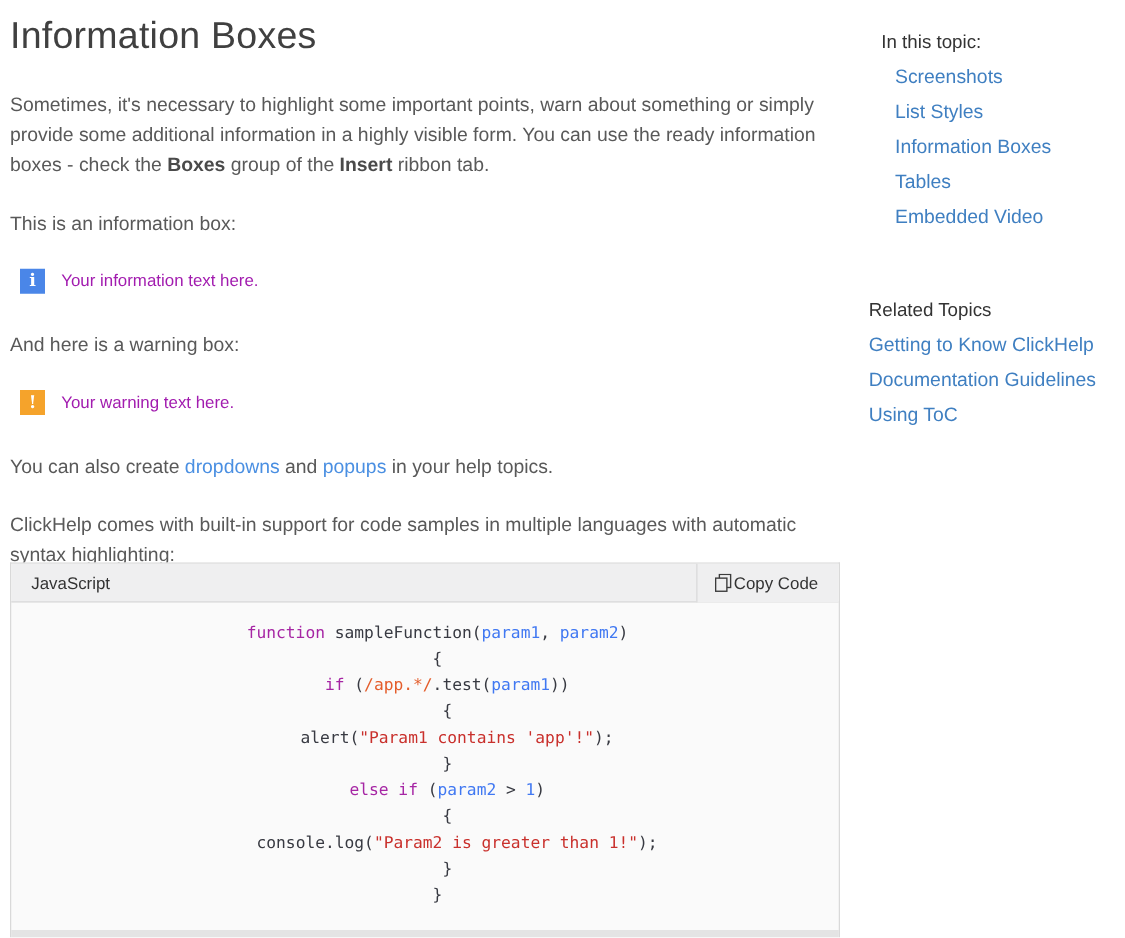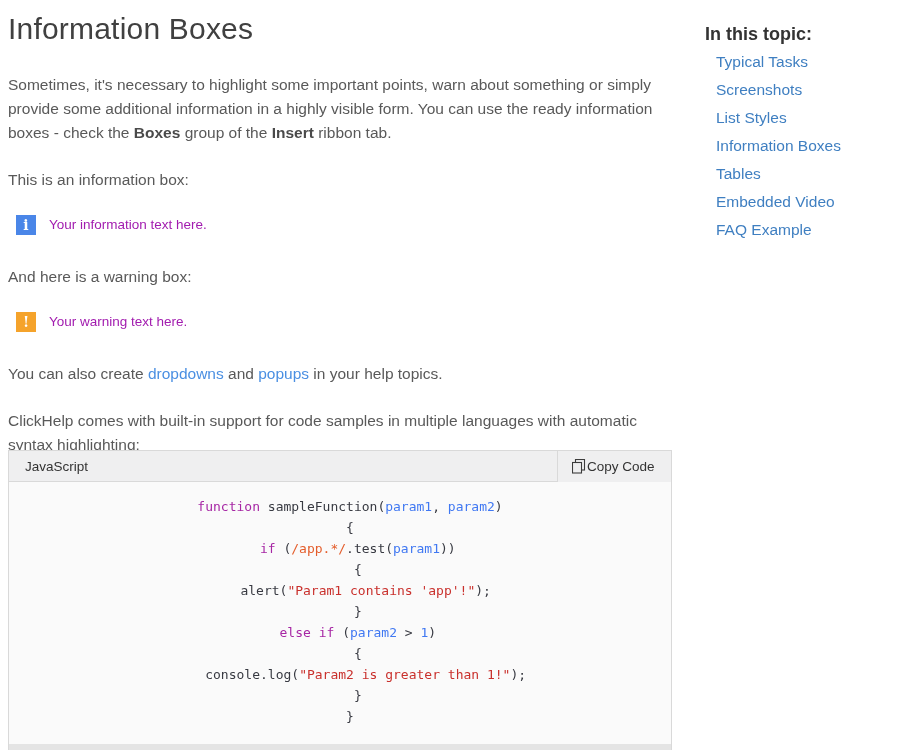--- a/index.html
+++ b/index.html
@@ -125,22 +125,22 @@
     background: #e4e4e4;
   }
 
   
   .sidebar {
     position: absolute;
     left: 695px; top: 20px;
     width: 200px;
   }
   .sidebar-heading {
-    font-size: 18px;
-    font-weight: 700;
+    font-size: 15px;
+    font-weight: 400;
     color: #333333;
     line-height: 28px;
   }
   .itt-heading { margin-left: 10px; }
   .sidebar ul { list-style: none; }
   .sidebar ul.topic-links { margin-left: 21px; }
   .sidebar ul li { line-height: 28px; }
   .sidebar a {
     color: #3f7fc1;
     font-size: 15.5px;
@@ -190,24 +190,30 @@
       </button>
     </div>
     <div class="code-body" id="code-body"><div class="code-line"><span class="tok-kw">function</span><span class="tok-pl"> sampleFunction(</span><span class="tok-id">param1</span><span class="tok-pl">, </span><span class="tok-id">param2</span><span class="tok-pl">)</span></div><div class="code-line"><span class="tok-pl">{</span></div><div class="code-line"><span class="tok-pl">  </span><span class="tok-kw">if</span><span class="tok-pl"> (</span><span class="tok-rx">/app.*/</span><span class="tok-pl">.test(</span><span class="tok-id">param1</span><span class="tok-pl">))</span></div><div class="code-line"><span class="tok-pl">  {</span></div><div class="code-line"><span class="tok-pl">    alert(</span><span class="tok-str">"Param1 contains 'app'!"</span><span class="tok-pl">);</span></div><div class="code-line"><span class="tok-pl">  }</span></div><div class="code-line"><span class="tok-pl">  </span><span class="tok-kw">else</span><span class="tok-pl"> </span><span class="tok-kw">if</span><span class="tok-pl"> (</span><span class="tok-id">param2</span><span class="tok-pl"> &gt; </span><span class="tok-num">1</span><span class="tok-pl">)</span></div><div class="code-line"><span class="tok-pl">  {</span></div><div class="code-line"><span class="tok-pl">    console.log(</span><span class="tok-str">"Param2 is greater than 1!"</span><span class="tok-pl">);</span></div><div class="code-line"><span class="tok-pl">  }</span></div><div class="code-line"><span class="tok-pl">}</span></div></div>
     <div class="code-scrollbar"></div>
   </div>
 
   <aside class="sidebar">
     <div>
       <div class="sidebar-heading itt-heading">In this topic:</div>
       <ul class="topic-links" id="topic-links">
-          <li><a>Typical Tasks</a></li>
           <li><a>Screenshots</a></li>
           <li><a>List Styles</a></li>
           <li><a>Information Boxes</a></li>
           <li><a>Tables</a></li>
           <li><a>Embedded Video</a></li>
-          <li><a>FAQ Example</a></li>
         </ul>
     </div>
+    <div class="related-block">
+      <div class="sidebar-heading">Related Topics</div>
+      <ul id="related-links">
+          <li><a>Getting to Know ClickHelp</a></li>
+          <li><a>Documentation Guidelines</a></li>
+          <li><a>Using ToC</a></li>
+        </ul>
+    </div>
   </aside>
 
 </div>
 
 </body></html>

